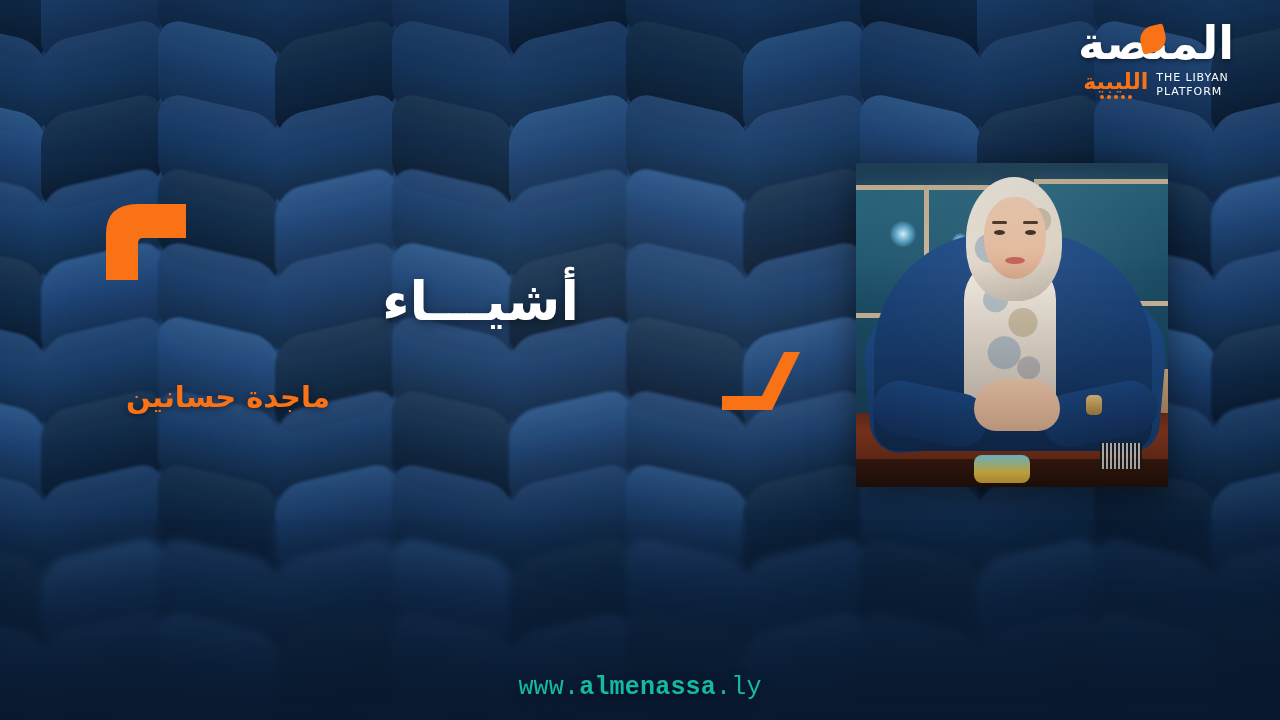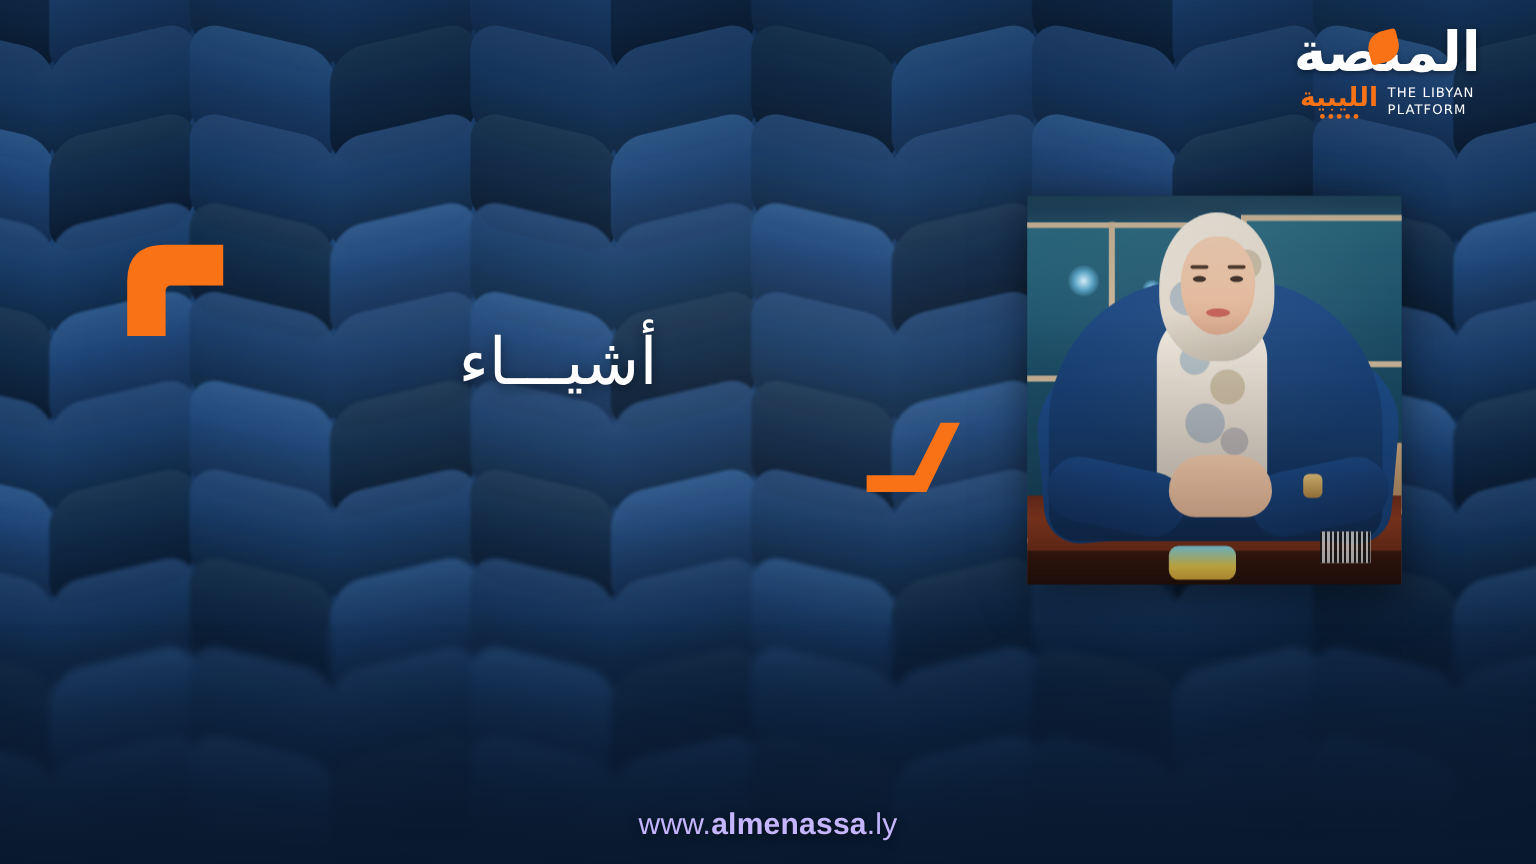--- a/index.html
+++ b/index.html
@@ -104,21 +104,21 @@
 
   
   .kicker{
     position:absolute; right:480px; top:190px;
     color:#f97316; font-size:29px; font-weight:bold;
     direction:rtl; letter-spacing:0px;
     text-shadow:0 2px 6px rgba(0,0,0,.40);
   }
   .headline{
     position:absolute; left:382px; top:270px;
-    color:#ffffff; font-size:54px; font-weight:normal;
+    color:#ffffff; font-size:54px; font-weight:bold;
     direction:rtl; letter-spacing:1px;
     text-shadow:0 3px 10px rgba(0,0,0,.45);
   }
   .guest{
     position:absolute; left:126px; top:380px;
     color:#f97316; font-size:29px; font-weight:bold;
     direction:rtl;
     text-shadow:0 2px 6px rgba(0,0,0,.40);
   }
 
@@ -266,22 +266,22 @@
     position:absolute; inset:0;
     background:
       radial-gradient(70% 60% at 50% 30%, rgba(255,255,255,.06) 0%, rgba(0,0,0,0) 70%),
       linear-gradient(180deg, rgba(0,0,0,.10) 0%, rgba(0,0,0,0) 30%, rgba(0,0,0,.22) 100%);
   }
 
   
   .url{
     position:absolute; left:0; right:0; bottom:18px;
     text-align:center;
-    color:#c4b5fd; font-size:25px; letter-spacing:.2px;
-    font-family:Liberation Sans, sans-serif;
+    color:#14b8a6; font-size:25px; letter-spacing:.2px;
+    font-family:Liberation Mono, monospace;
     text-shadow:0 2px 8px rgba(0,0,0,.55);
   }
   .url b{ font-weight:bold; }
   .url .thin{ font-weight:normal; }
 </style>
 </head>
 <body>
 
 <div class="stage">
 
@@ -720,20 +720,21 @@
       <div class="ph-hands"></div>
       <div class="ph-watch"></div>
       <div class="ph-cup"></div>
       <div class="ph-qr"></div>
 
       <div class="ph-grade"></div>
     </div>
   </div>
 
   <div class="headline">أشيـــاء</div>
+  <div class="guest">ماجدة حسانين</div>
 
   <div class="logo">
     <span class="logo-ar">
       <span class="logo-leaf"></span>
       <span>المنصة</span>
     </span>
     <div class="logo-sub">
       <div>
         <div class="logo-ar2">الليبية</div>
         <div class="logo-dots">

